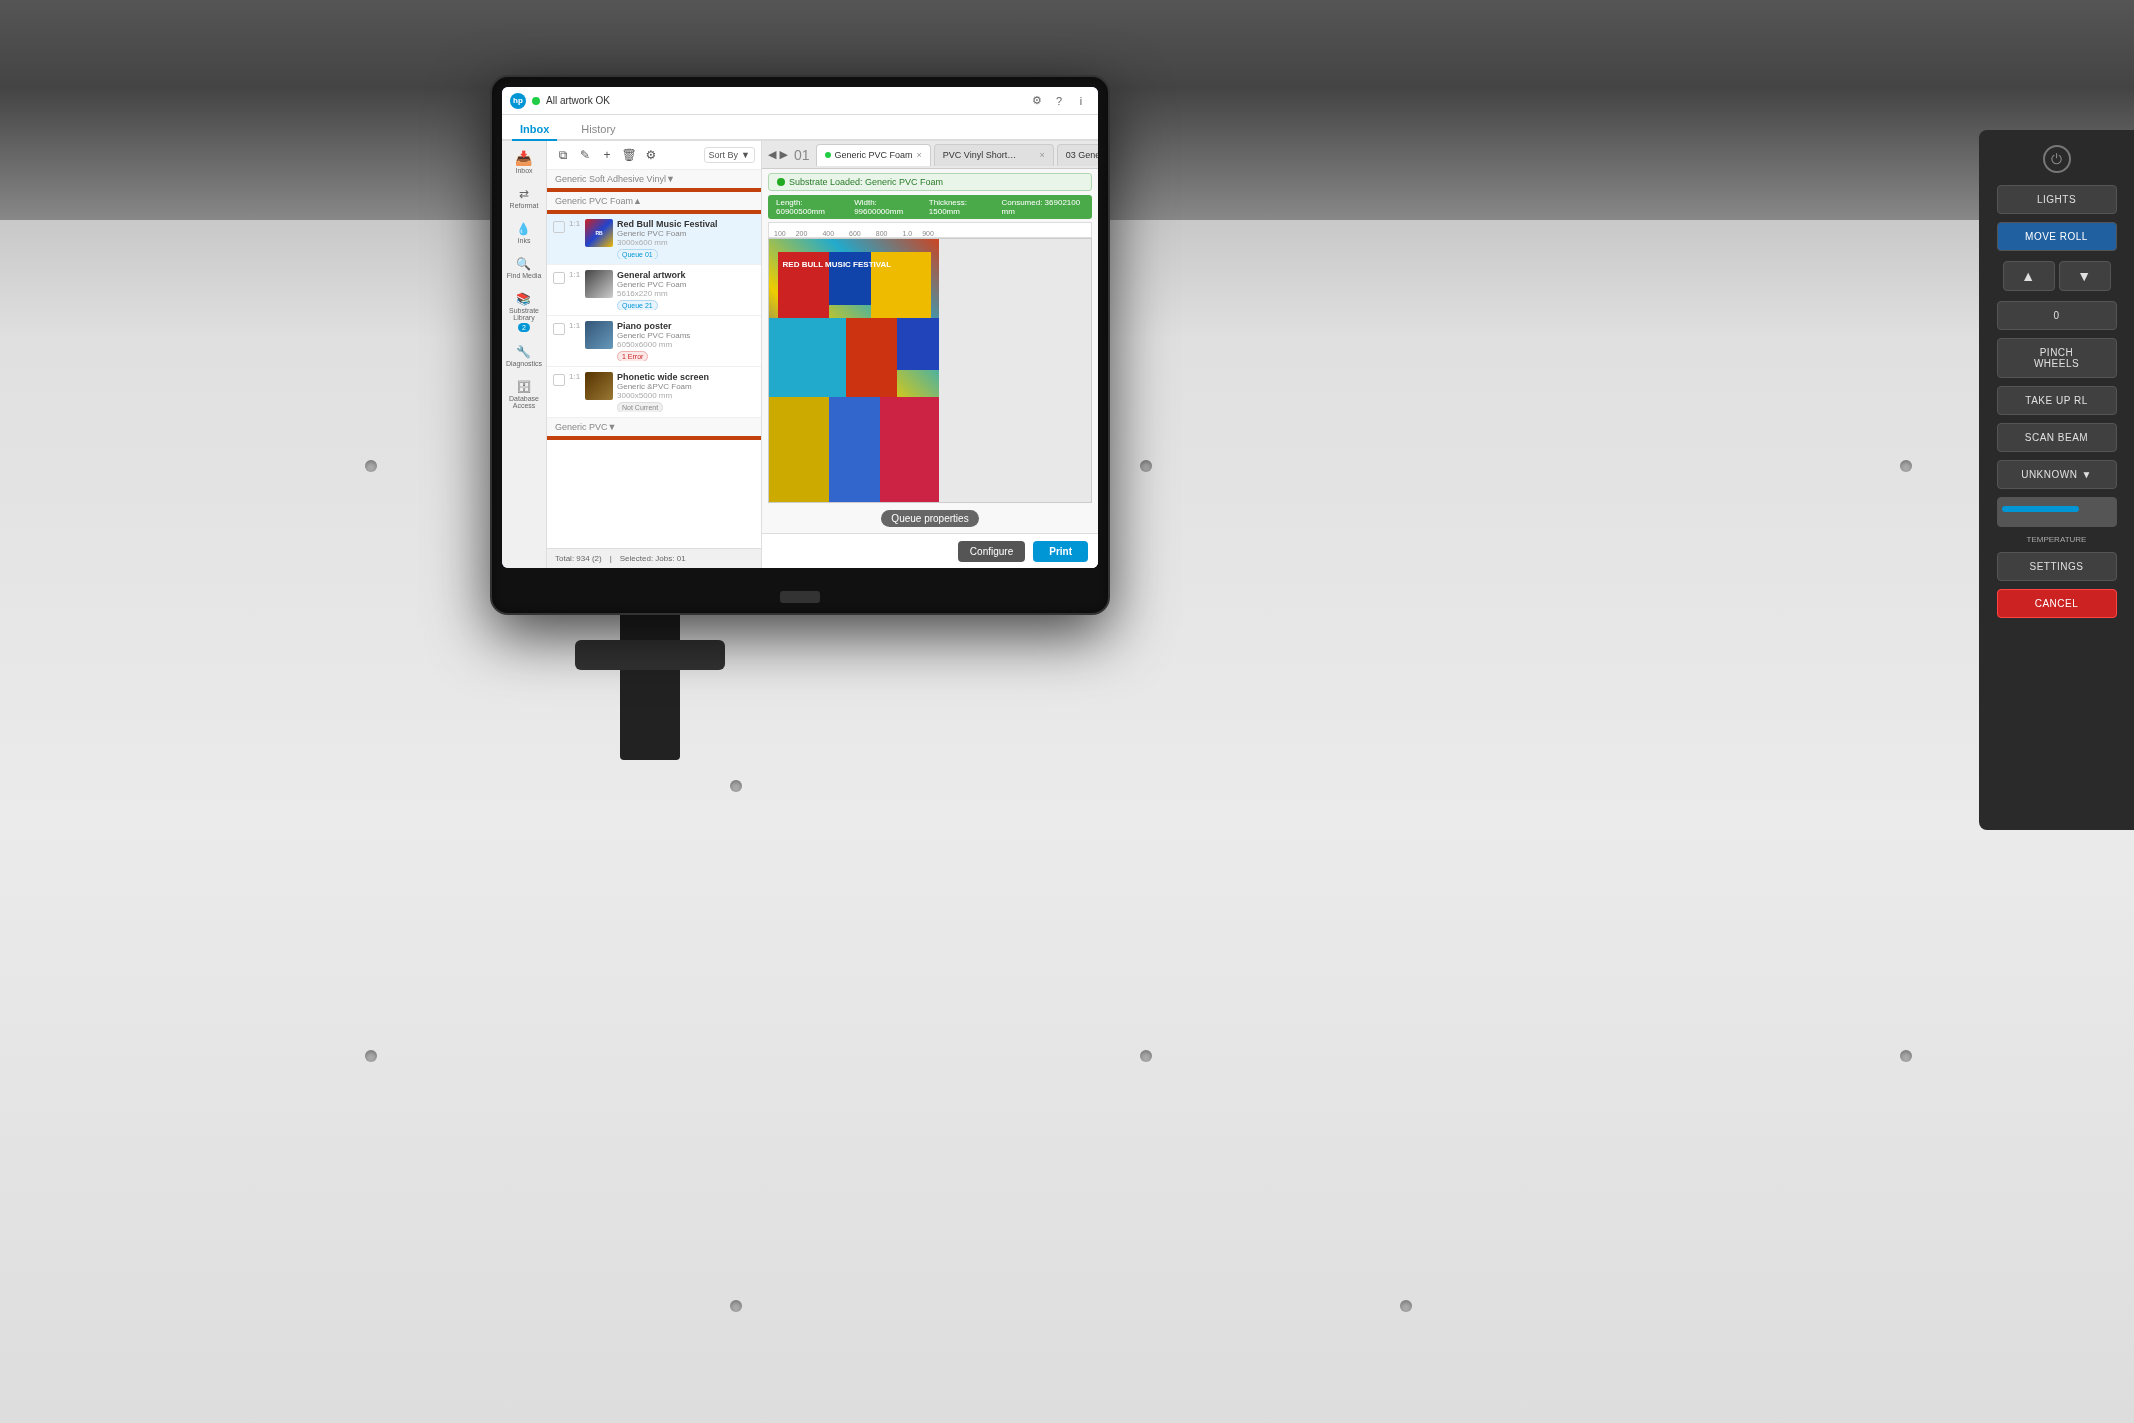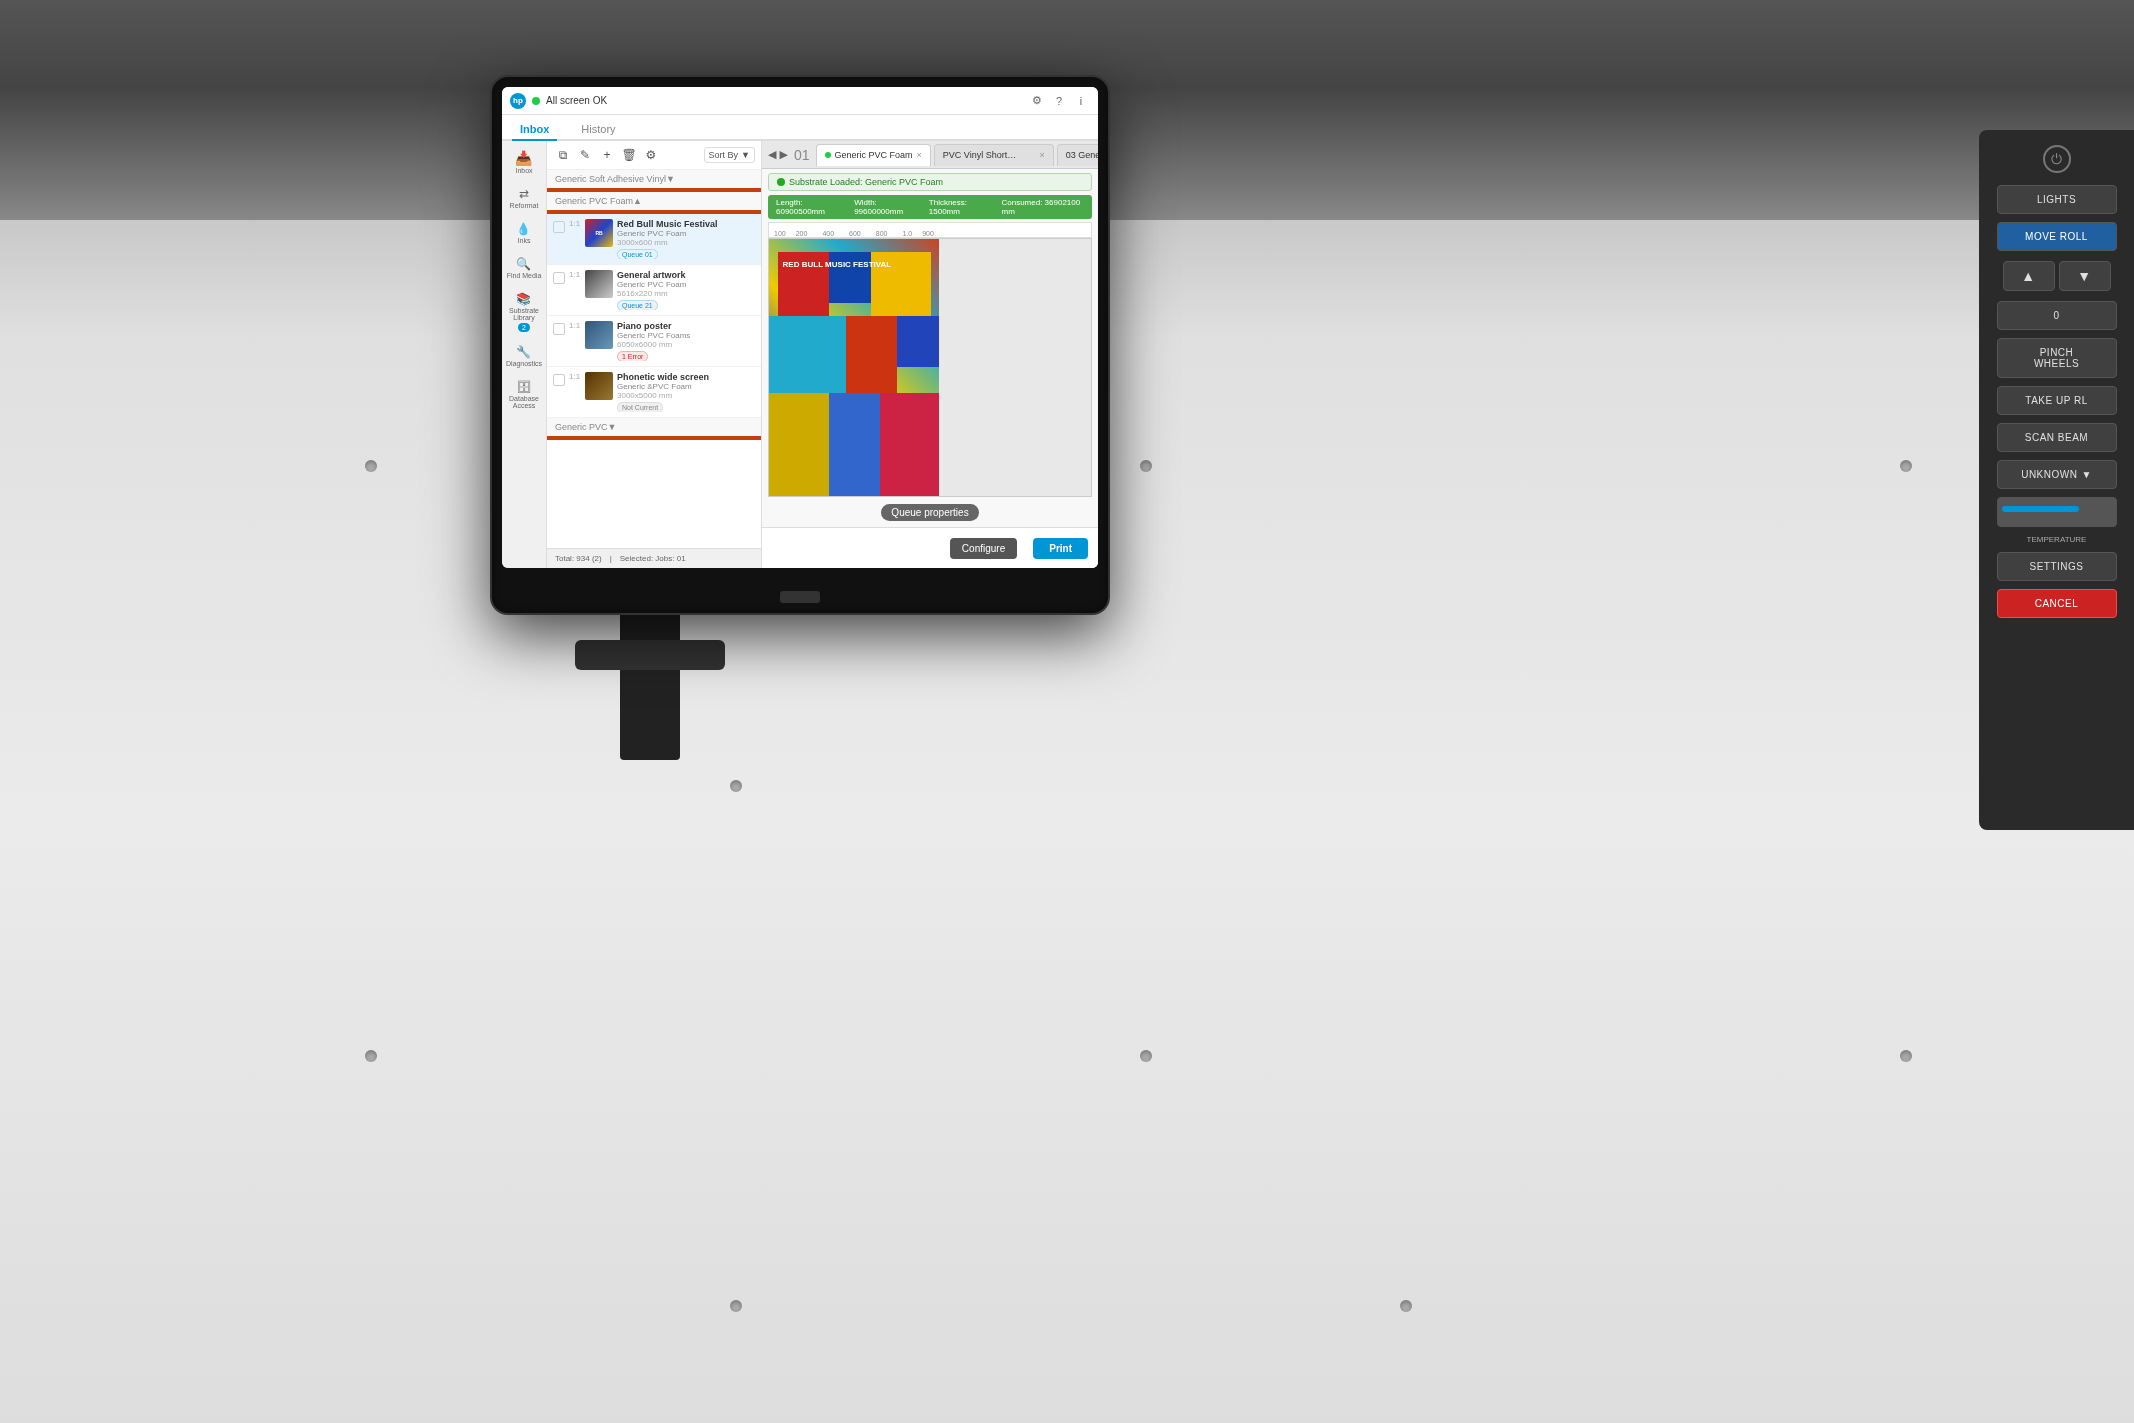--- a/index.html
+++ b/index.html
@@ -526,28 +526,28 @@
       display: flex;
       align-items: center;
       padding: 0 8px;
       font-size: 8px;
       color: #666;
       gap: 8px;
       flex-shrink: 0;
     }
 
     .bottom-actions {
-      height: 41px;
+      height: 35px;
       background: white;
       border-top: 1px solid #ddd;
       display: flex;
       align-items: center;
       justify-content: flex-end;
       padding: 0 10px;
-      gap: 16px;
+      gap: 8px;
       flex-shrink: 0;
     }
 
     .configure-btn {
       background: #555;
       color: white;
       border: none;
       padding: 5px 12px;
       border-radius: 4px;
       font-size: 10px;
@@ -596,21 +596,21 @@
 <div class="monitor-arm-base"></div>
 
 <div class="monitor-outer">
   <div class="monitor-screen">
 
     <div class="app-container">
 
       <div class="top-bar">
         <div class="hp-logo">hp</div>
         <div class="status-dot"></div>
-        <span class="status-text">All screen OK</span>
+        <span class="status-text">All artwork OK</span>
         <div class="top-icons">
           <div class="icon-btn">⚙</div>
           <div class="icon-btn">?</div>
           <div class="icon-btn">ℹ</div>
         </div>
       </div>
 
       <div class="tab-bar">
         <div class="tab active">Inbox</div>
         <div class="tab">History</div>

